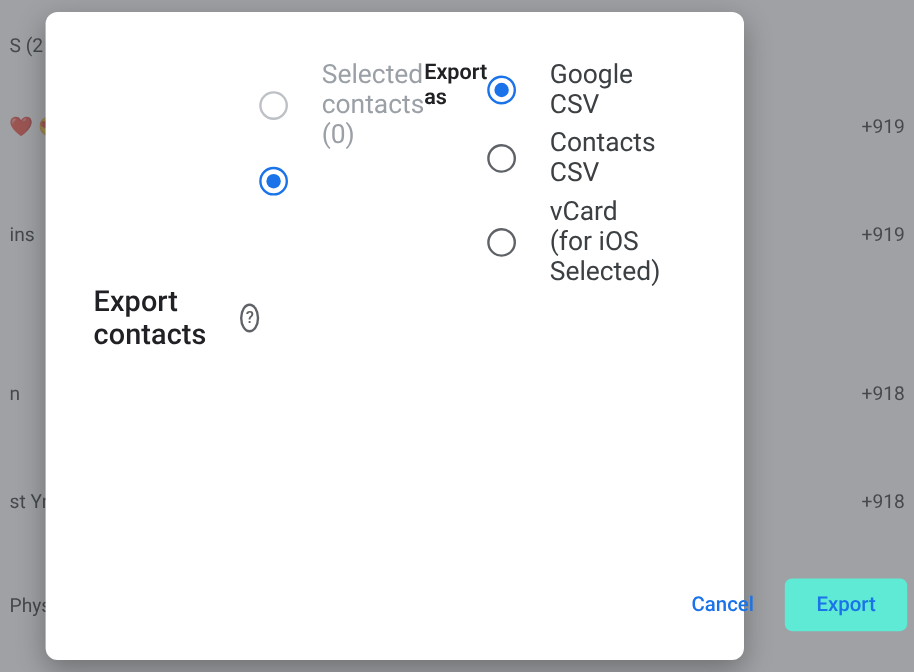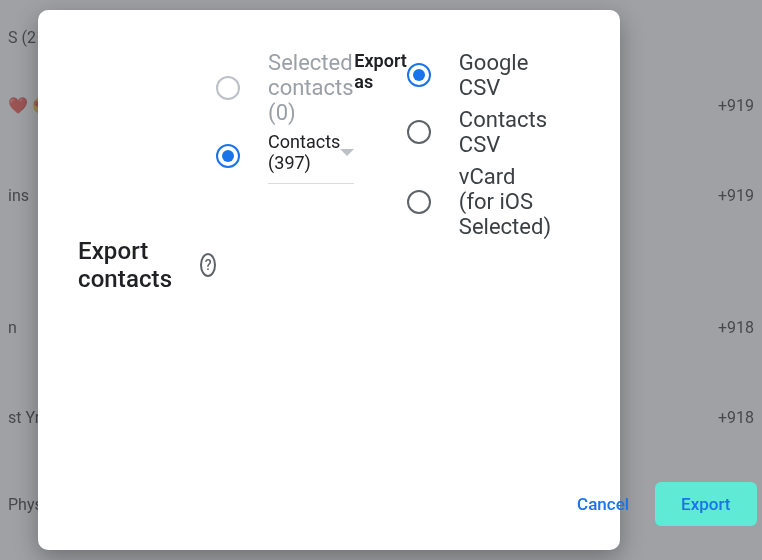--- a/index.html
+++ b/index.html
@@ -214,24 +214,20 @@
     <div class="help-icon">?</div>
   </div>
 
   <div class="source-group">
     <div class="radio-row disabled">
       <div class="radio disabled"></div>
       <div class="radio-label disabled">Selected contacts (0)</div>
     </div>
     <div class="radio-row">
       <div class="radio selected"></div>
-      <div class="dropdown">
-        <span class="dropdown-label">Contacts (397)</span>
-        <span class="dropdown-arrow"></span>
-      </div>
     </div>
   </div>
 
   <div class="section-gap"></div>
 
   <div class="section-heading">Export as</div>
 
   <div class="format-group">
     <div class="radio-row">
       <div class="radio selected"></div>

